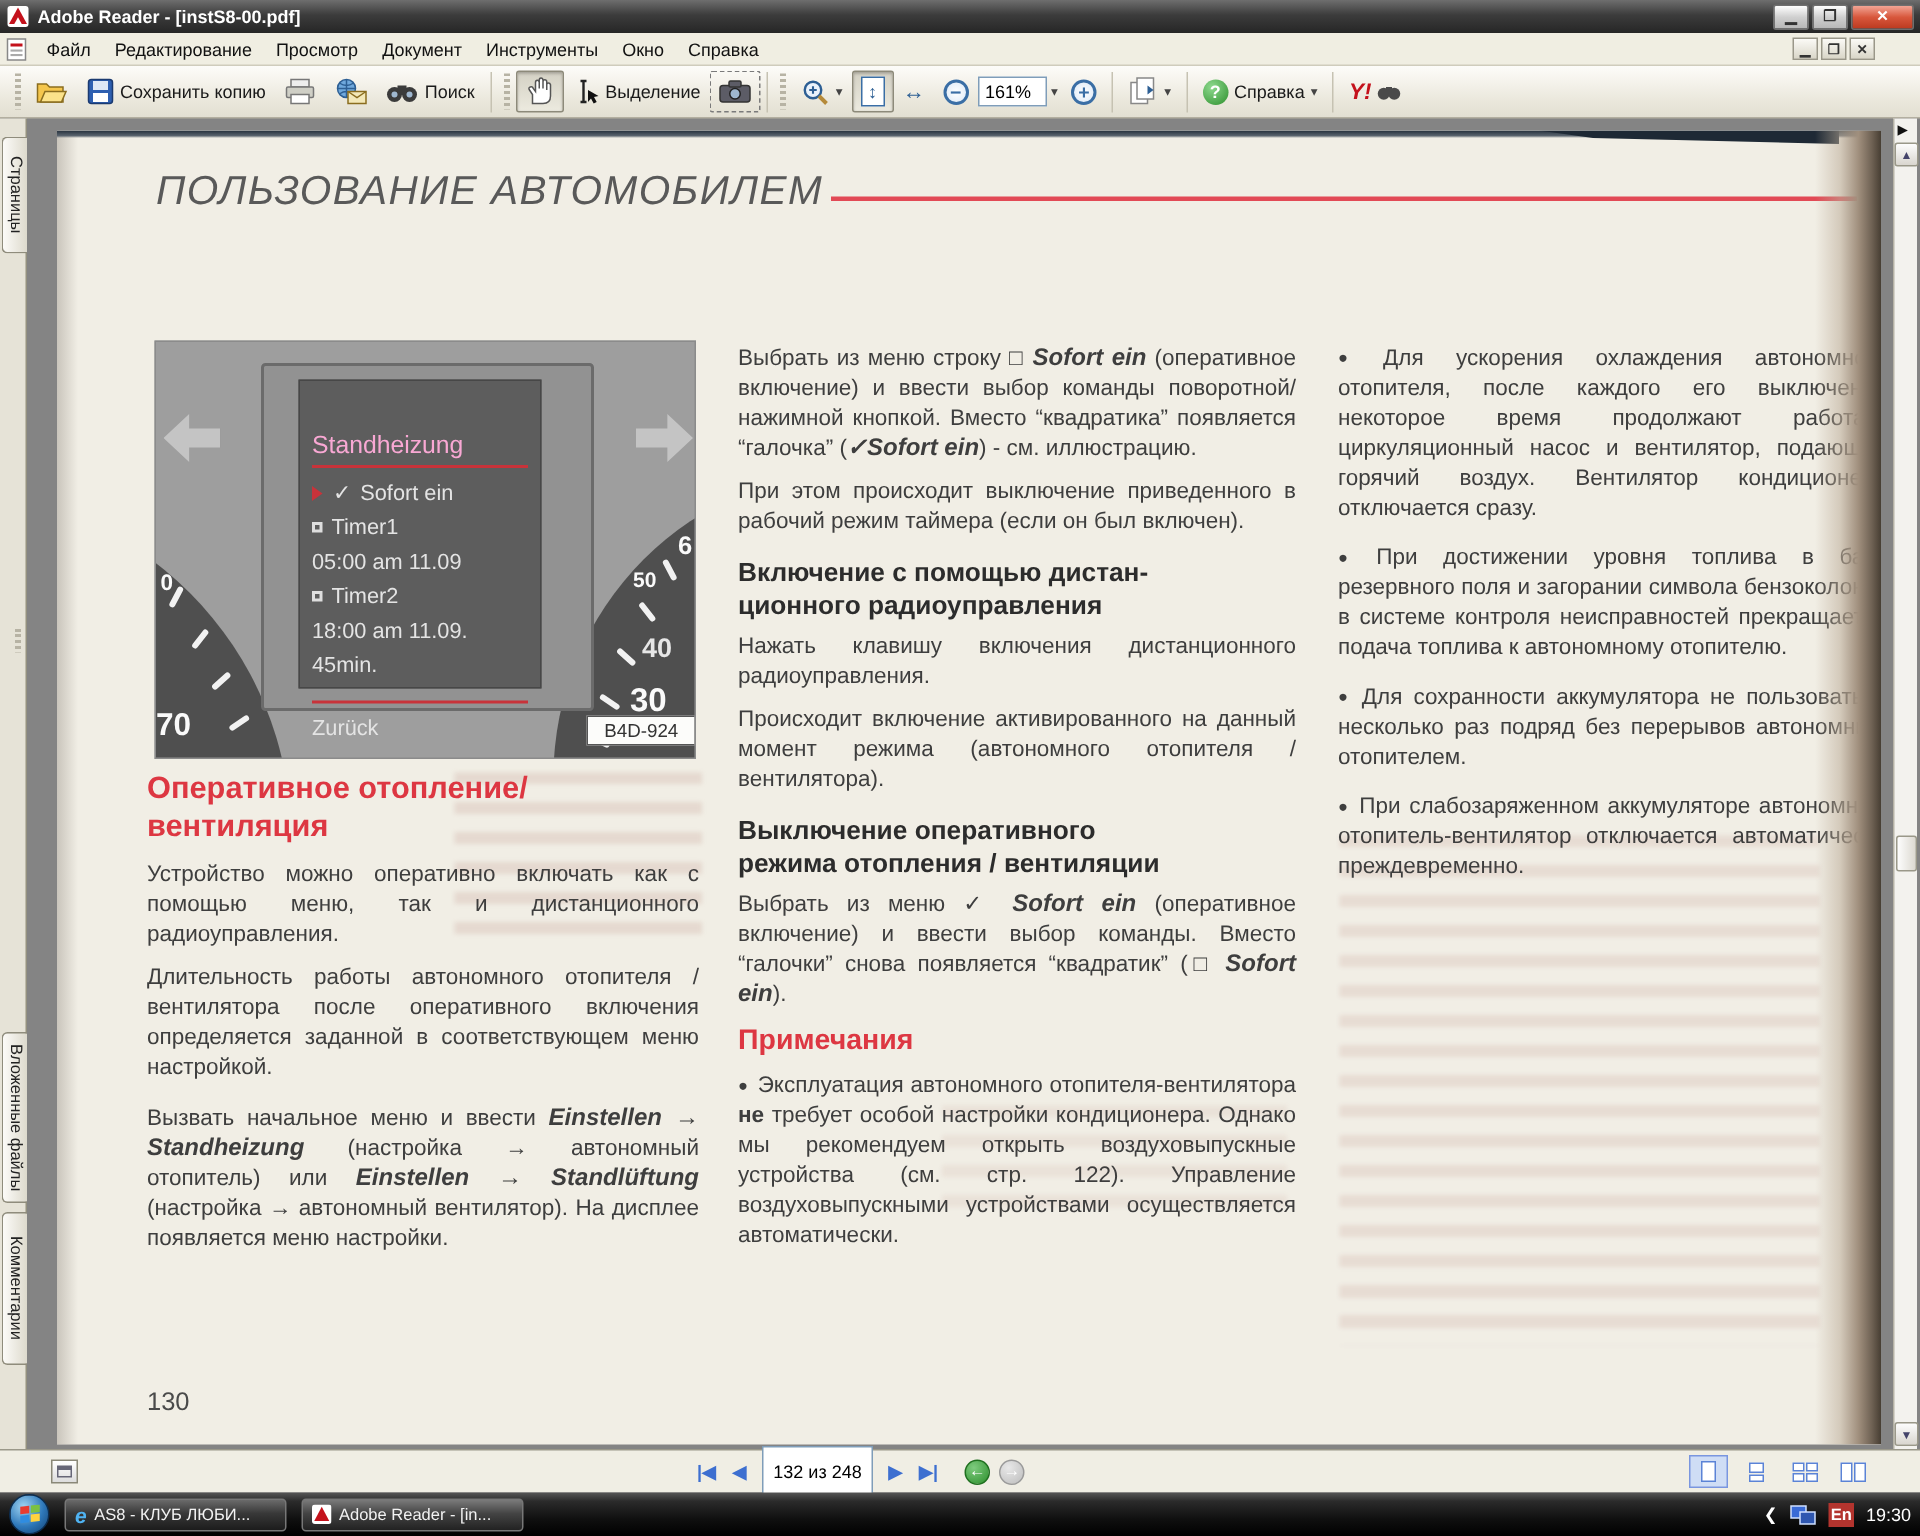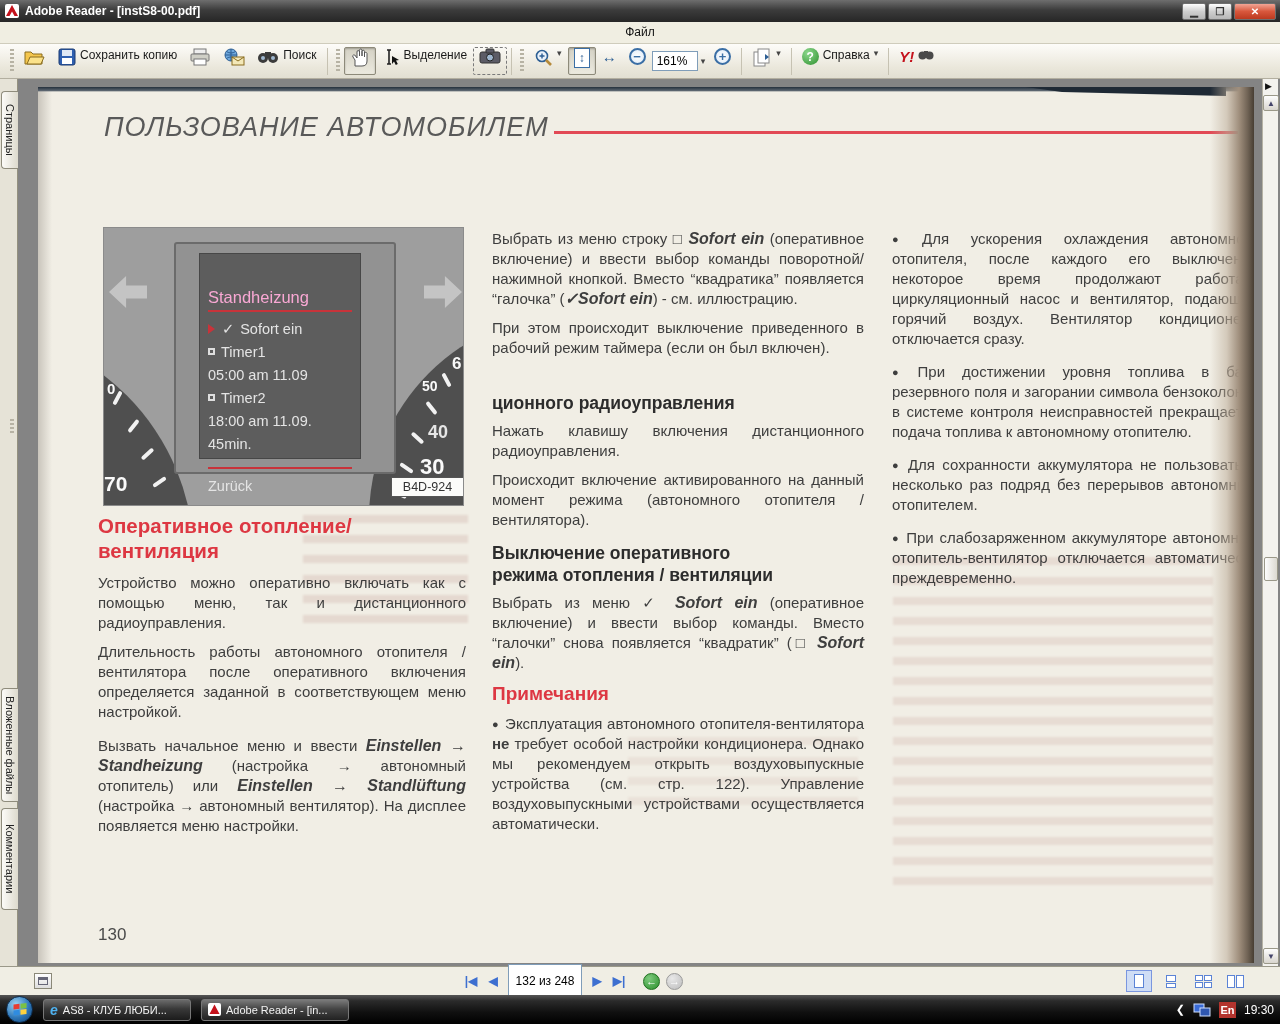--- a/index.html
+++ b/index.html
@@ -12,32 +12,32 @@
     background:linear-gradient(#6e6e6e,#3c3c3c 45%,#262626);display:flex;align-items:center;
     padding:0 4px;color:#fff;font-size:12px;font-weight:bold;}
   .titlebar .appicon{width:16px;height:16px;margin-right:5px;}
   .wbtn{height:17px;border:1px solid #6f6f6f;border-radius:2px;margin-left:2px;
     background:linear-gradient(#fefefe,#cfcfcf 50%,#b7b7b7);display:flex;align-items:center;justify-content:center;
     font-size:10px;color:#333;font-weight:bold;}
   .wbtn.close{background:linear-gradient(#f2a595,#d8573c 50%,#bc3a20);color:#fff;}
 
   
   .menubar{position:absolute;left:0;top:22px;width:1280px;height:22px;background:#f0eee2;
-    border-bottom:1px solid #cfccbc;display:flex;align-items:center;font-size:12px;color:#111;padding:0 4px;flex-direction:column;}
+    border-bottom:1px solid #cfccbc;display:flex;align-items:center;font-size:12px;color:#111;padding:0 4px;}
   .menubar .mi{padding:3px 8px;}
   .docbtn{width:17px;height:15px;border:1px solid #9a9789;background:linear-gradient(#fbfaf6,#d9d6c8);
     font-size:9px;color:#333;display:flex;align-items:center;justify-content:center;margin-left:2px;font-weight:bold;}
 
   
   .toolbar{position:absolute;left:0;top:44px;width:1280px;height:35px;
     background:linear-gradient(#fdfcf9,#eae7db 70%,#e2dfd2);border-bottom:1px solid #b3afa0;
     display:flex;align-items:center;padding:0 6px;font-size:12px;color:#1a1a1a;}
   .grip{width:4px;height:24px;margin:0 4px;background:repeating-linear-gradient(180deg,#b7b3a4 0 2px,rgba(0,0,0,0) 2px 4px);}
   .sep{width:1px;height:27px;background:#c6c2b2;margin:0 4px;}
-  .tbtn{display:flex;gap:4px;height:28px;padding:0 5px;border:1px solid rgba(0,0,0,0);border-radius:2px;}
+  .tbtn{display:flex;align-items:center;gap:4px;height:28px;padding:0 5px;border:1px solid rgba(0,0,0,0);border-radius:2px;}
   .tbtn.sel{border:1px solid #8d8a7a;background:linear-gradient(#d4d1c4,#eceadf);box-shadow:inset 0 1px 2px rgba(0,0,0,.25);}
   .caret{font-size:9px;color:#444;}
   .zoomfield{width:46px;height:20px;border:1px solid #7f9db9;font-size:12px;padding:1px 4px;background:#fff;}
   .bluecirc{width:17px;height:17px;border-radius:50%;border:2px solid #3a6ea5;color:#3a6ea5;
     display:flex;align-items:center;justify-content:center;font-weight:bold;font-size:13px;line-height:1;background:radial-gradient(#fff,#dce9f7);}
 
   
   .tabstrip{position:absolute;left:0;top:79px;width:18px;height:887px;background:#e6e3d7;border-right:1px solid #94917f;}
   .vtab{position:absolute;left:1px;width:17px;background:linear-gradient(90deg,#fcfbf8,#dddacd);
     border:1px solid #8f8c7c;border-right:none;border-radius:4px 0 0 4px;
@@ -344,21 +344,21 @@
     </div>
     <p>Устройство можно оперативно включать как с помощью меню, так и дистанционного радиоуправления.</p>
     <p style="margin-bottom:14px;">Длительность работы автономного отопителя / вентилятора после оперативного включения определяется заданной в соответствующем меню настройкой.</p>
     <p><span>Вызвать начальное меню и ввести </span><span class="bi">Einstellen → Standheizung</span><span> (настройка → автономный отопитель) или </span><span class="bi">Einstellen → Standlüftung</span><span> (настройка → автономный вентилятор). На дисплее появляется меню настройки.</span></p>
   </div>
   <div class="abs" style="left:60px;top:838px;font-size:17px;color:#4a4a4a;">130</div>
 
   <div class="bodytxt abs" style="left:454px;top:142px;width:372px;">
     <p><span>Выбрать из меню строку □ </span><span class="bi">Sofort ein</span><span> (оперативное включение) и ввести выбор команды поворотной/ нажимной кнопкой. Вместо “квадратика” появляется “галочка” (</span><span class="bi">✓Sofort ein</span><span>) - см. иллюстрацию.</span></p>
     <p style="margin-bottom:12px;">При этом происходит выключение приведенного в рабочий режим таймера (если он был включен).</p>
-    <div class="subhead"><br><span>ционного радиоуправления</span></div>
+    <div class="subhead"><span>Включение с помощью дистан-</span><br><span>ционного радиоуправления</span></div>
     <p>Нажать клавишу включения дистанционного радиоуправления.</p>
     <p style="margin-bottom:12px;">Происходит включение активированного на данный момент режима (автономного отопителя / вентилятора).</p>
     <div class="subhead"><span>Выключение оперативного</span><br><span>режима отопления / вентиляции</span></div>
     <p><span>Выбрать из меню ✓ </span><span class="bi">Sofort ein</span><span> (оперативное включение) и ввести выбор команды. Вместо “галочки” снова появляется “квадратик” (□ </span><span class="bi">Sofort ein</span><span>).</span></p>
     <div class="redhead" style="font-size:19px;line-height:24px;margin:6px 0 8px;text-align:left;">Примечания</div>
     <p><span class="bullet-dot">●</span><span>Эксплуатация автономного отопителя-вентилятора </span><b>не</b><span> требует особой настройки кондиционера. Однако мы рекомендуем открыть воздуховыпускные устройства (см. стр. 122). Управление воздуховыпускными устройствами осуществляется автоматически.</span></p>
   </div>
 
   <div class="bodytxt abs" style="left:854px;top:142px;width:366px;">
     <p style="margin-bottom:13px;"><span class="bullet-dot">●</span><span>Для ускорения охлаждения автономного отопителя, после каждого его выключения некоторое время продолжают работать циркуляционный насос и вентилятор, подающие горячий воздух. Вентилятор кондиционера отключается сразу.</span></p>

